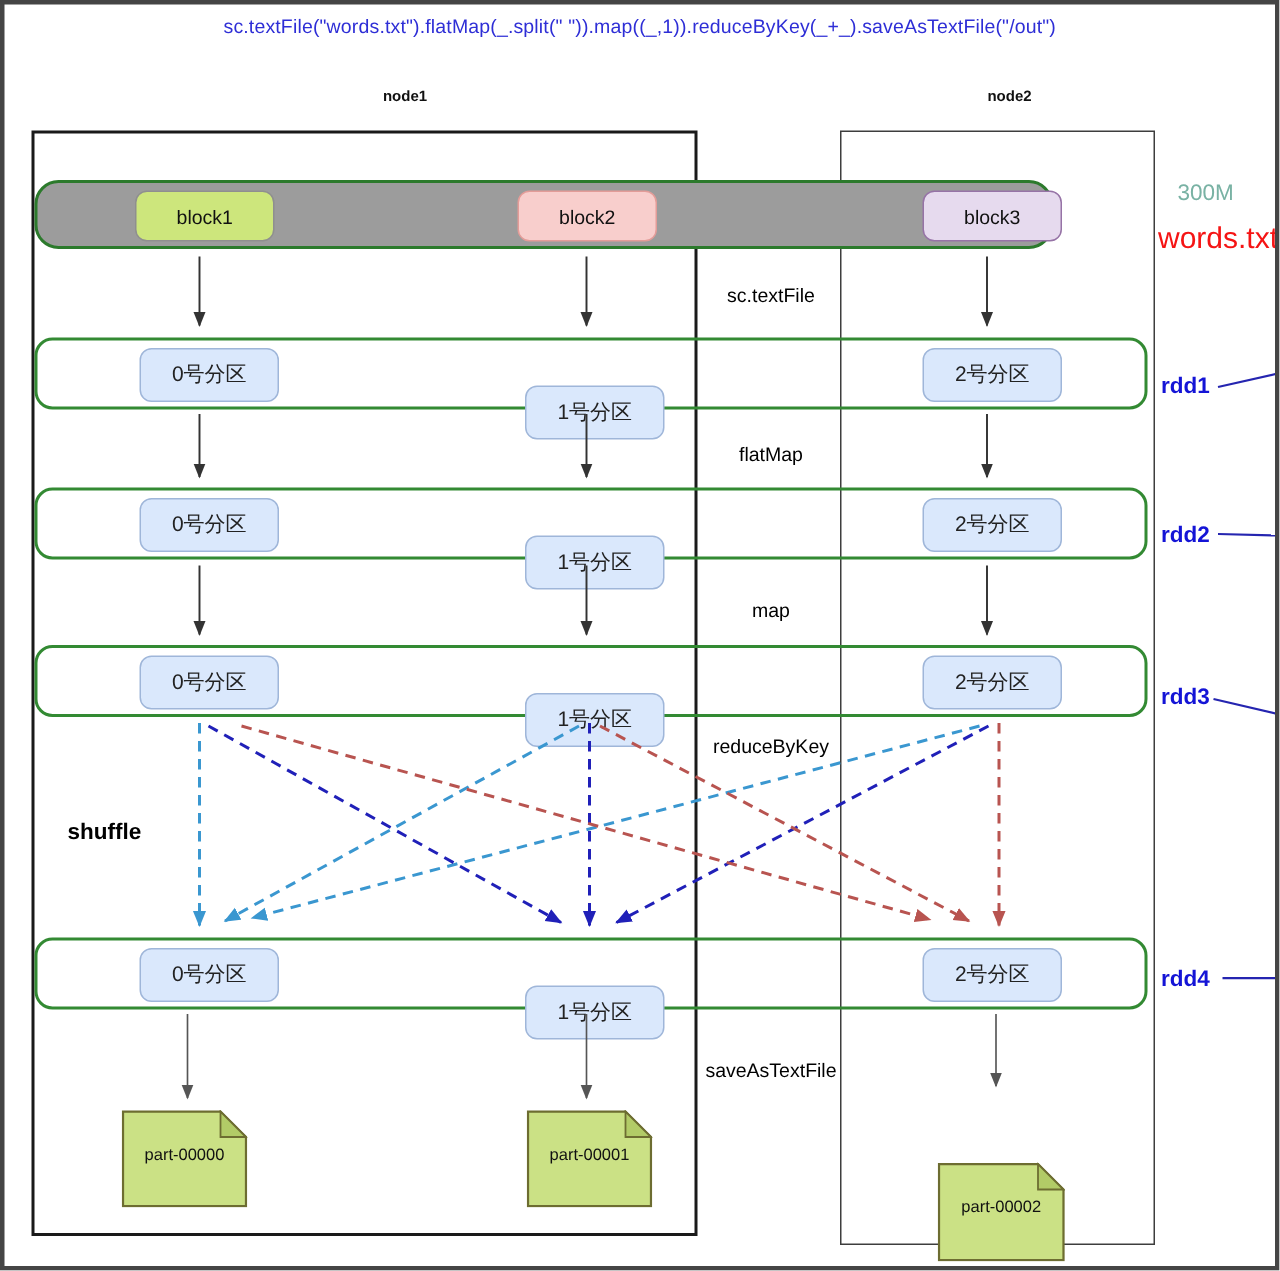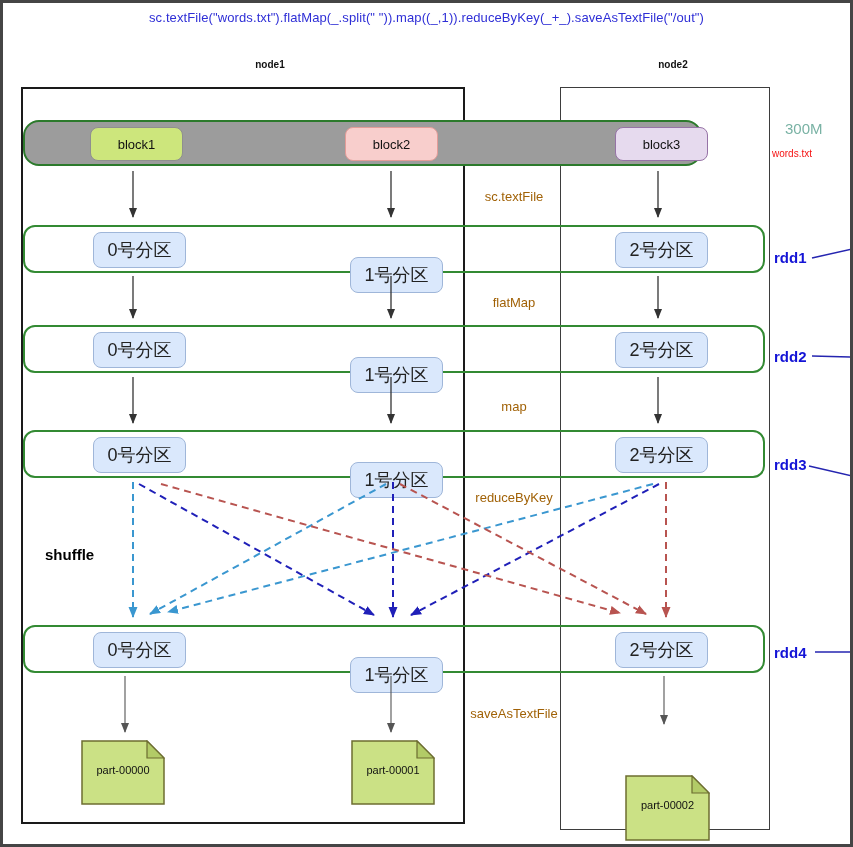--- a/index.html
+++ b/index.html
@@ -30,40 +30,40 @@
   .block {
     position:absolute; top:5px; width:93px; height:34px; border-radius:8px;
     font-size:13px; color:#111; display:flex; align-items:center; justify-content:center;
     box-sizing:border-box; z-index:4;
   }
   #block1 { left:65px;  background:#cde67c; border:1.5px solid #8f8f8f; }
   #block2 { left:320px; background:#f8cecc; border:1.5px solid #e39c98; }
   #block3 { left:590px; background:#e6daee; border:1.5px solid #9673a6; }
 
   .size-label { position:absolute; left:782px; top:117px; color:#79b2a4; font-size:15px; z-index:4; }
-  .srcfile-label { position:absolute; left:769px; top:145px; color:#f51414; font-size:10px; z-index:4; }
+  .srcfile-label { position:absolute; left:769px; top:145px; color:#f51414; font-size:20px; z-index:4; }
 
   .row {
     position:absolute; left:20px; width:742px; height:48px;
     border:2px solid #338a33; border-radius:12px; box-sizing:border-box;
     background:transparent; z-index:2;
   }
   #row-rdd1 { top:222px; } #row-rdd2 { top:322px; } #row-rdd3 { top:427px; } #row-rdd4 { top:622px; }
   .part {
     position:absolute; top:5px; width:93px; height:36px;
     background:#dae8fc; border:1px solid #9fb6d9; border-radius:8px;
-    box-sizing:border-box; font-size:18px; color:#222;
+    box-sizing:border-box; font-size:14px; color:#222;
     display:flex; align-items:center; justify-content:center;text-align:center;
   }
   .part.p0 { left:68px; } .part.p1 { left:325px;margin-top:25px; } .part.p2 { left:590px; }
 
   .rdd-label { position:absolute; left:771px; color:#1414d6; font-weight:bold; font-size:15px; z-index:4; }
   #rdd1-label { top:246px; } #rdd2-label { top:345px; } #rdd3-label { top:453px; } #rdd4-label { top:641px; }
 
-  .op-label { position:absolute; left:455px; width:112px; text-align:center; color:#a16207; font-size:13px; z-index:4; }
+  .op-label { position:absolute; left:455px; width:112px; text-align:center; color:#000000; font-size:13px; z-index:4; }
   #op-textfile { top:186px; } #op-flatmap { top:292px; } #op-map { top:396px; }
   #op-reducebykey { top:487px; } #op-saveastextfile { top:703px; }
 
   .shuffle-label { position:absolute; left:42px; top:543px; font-weight:bold; font-size:15px; color:#000; z-index:4; }
 
   .arrow-layer { position:absolute; left:0; top:0; width:853px; height:847px; z-index:6; pointer-events:none; }
 
   .file { position:absolute; z-index:4; }
   #file0 { left:78px;  top:737px; width:84px; height:65px; }
   #file1 { left:348px; top:737px; width:84px; height:65px;border-radius:10px; }

